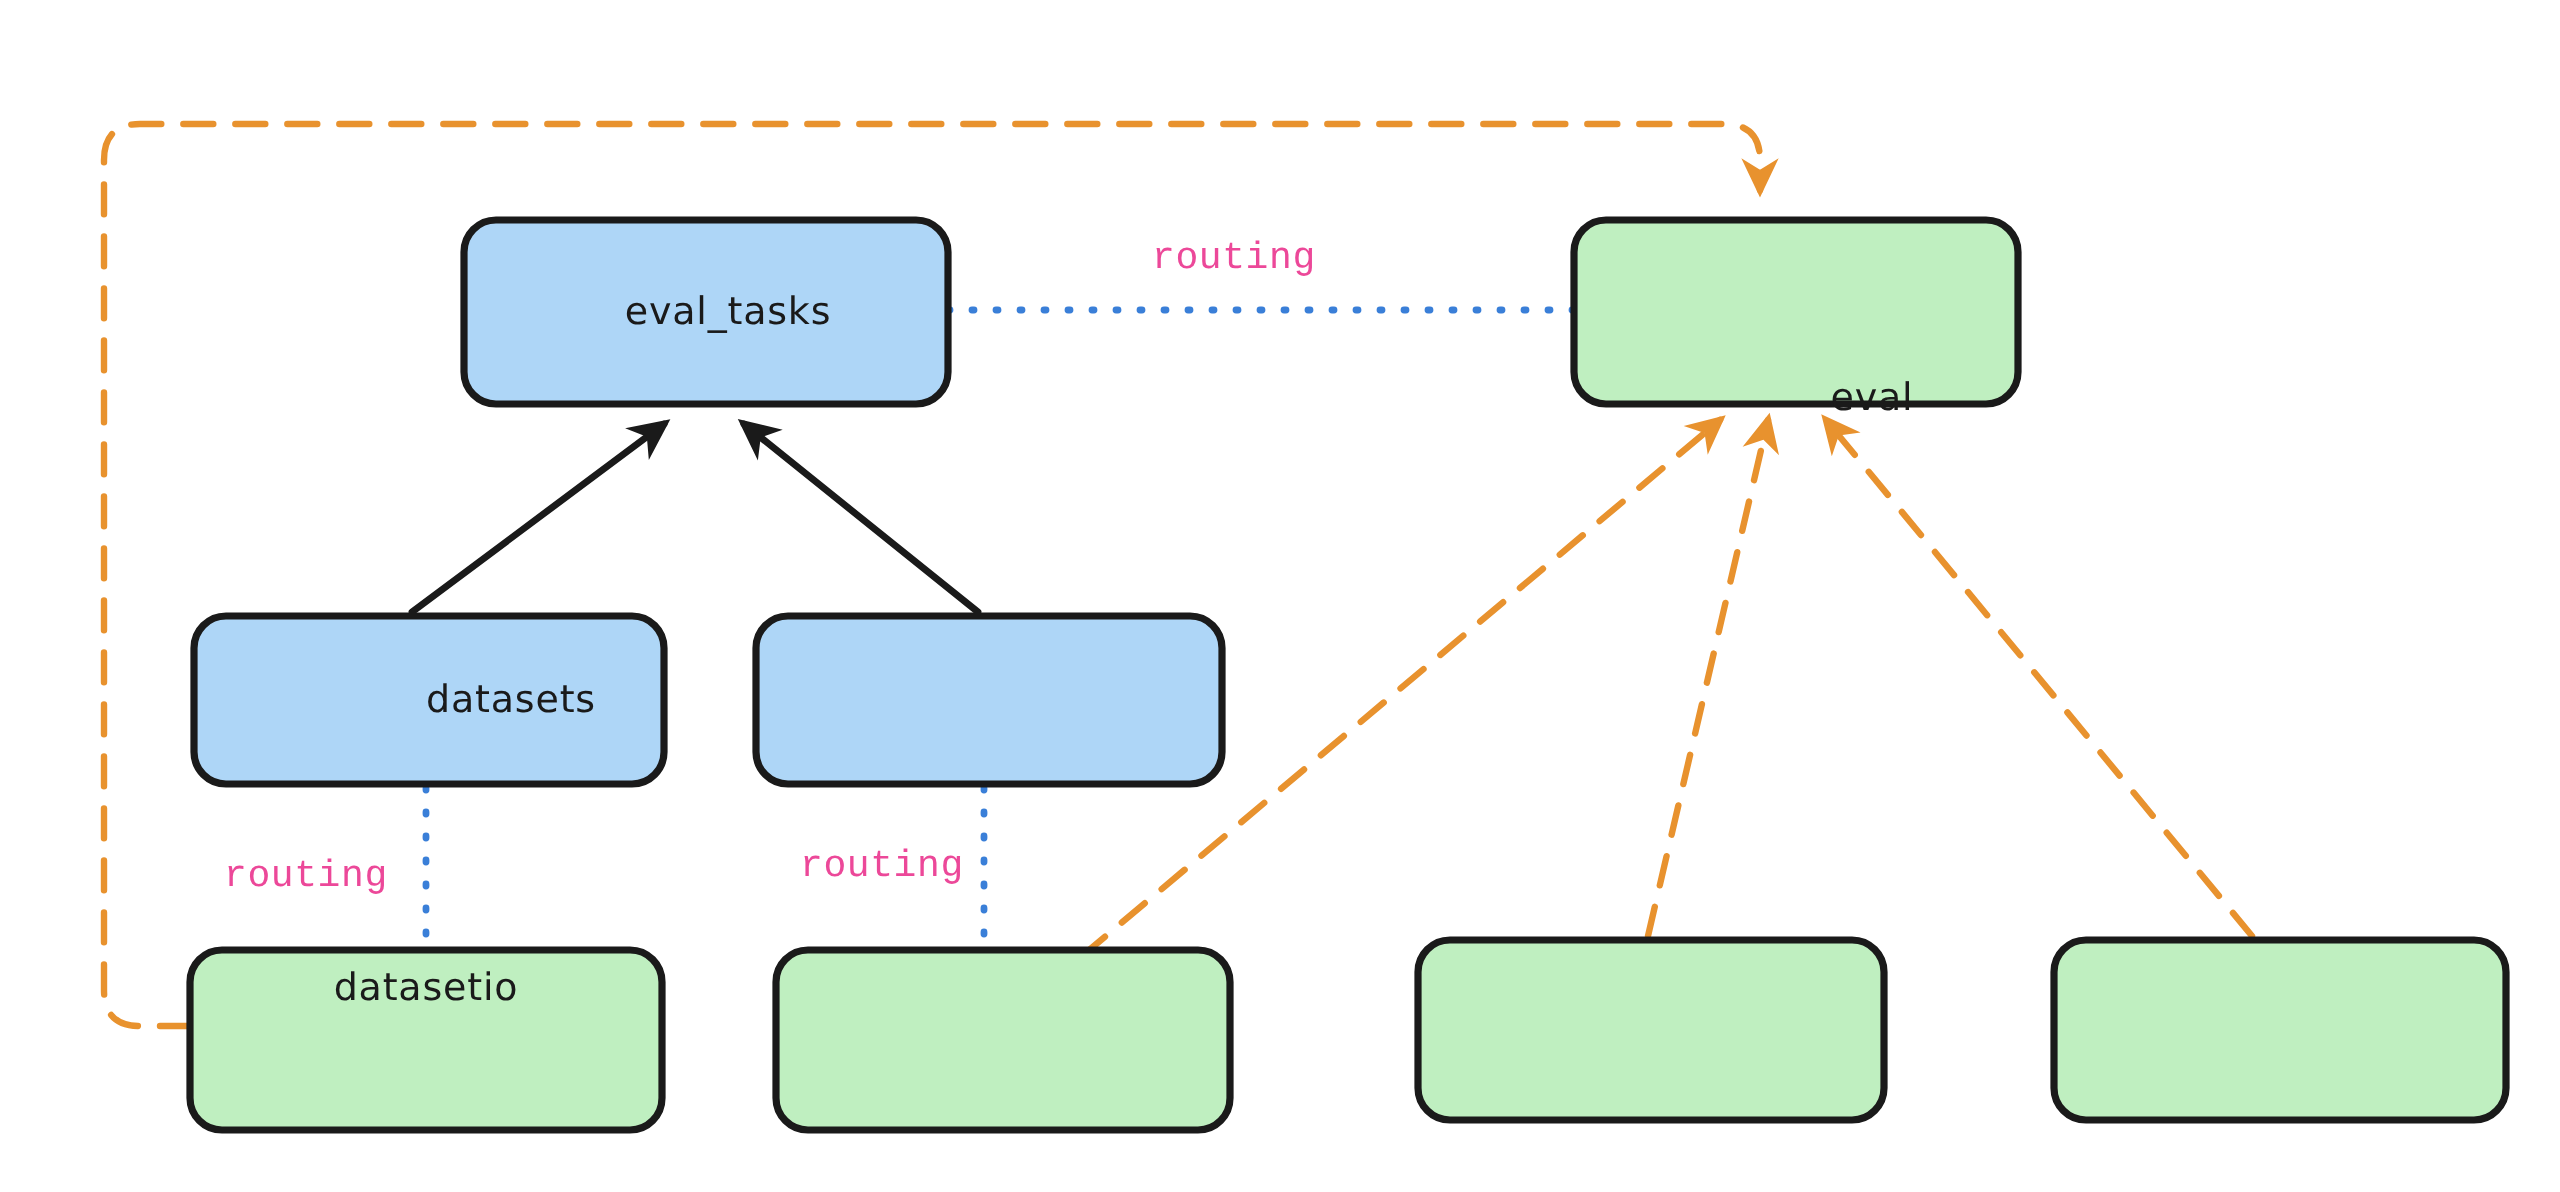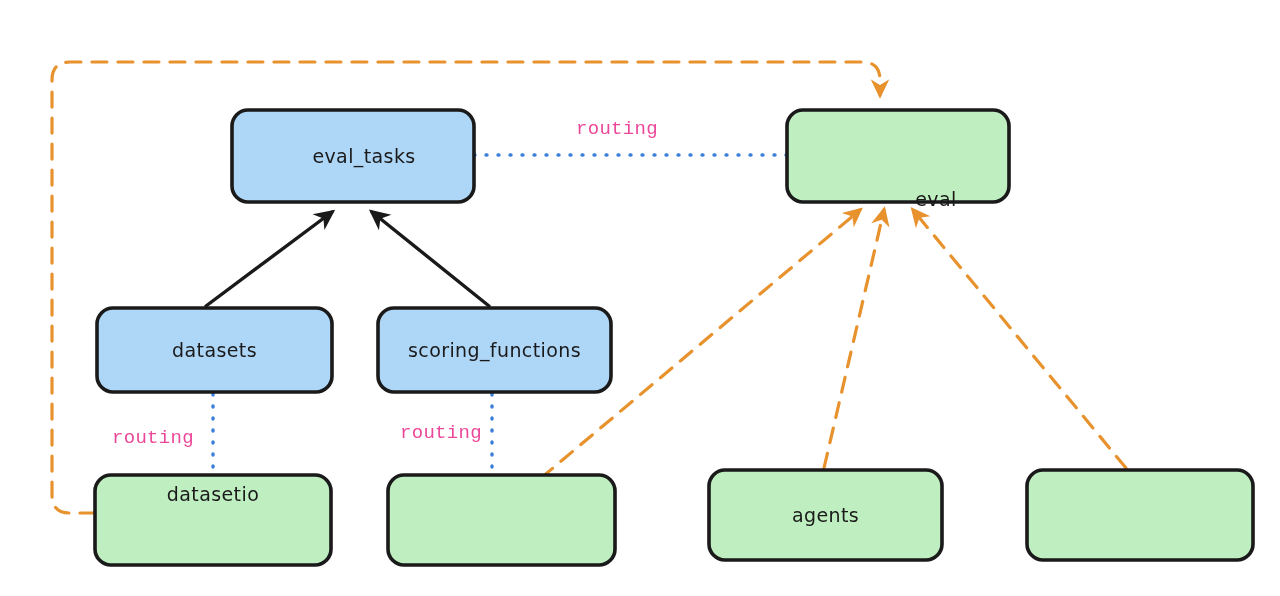--- a/index.html
+++ b/index.html
@@ -132,28 +132,26 @@
 
     <g>
       <rect x="1027" y="470" width="226" height="90" rx="16" ry="16" fill="#BFEFC0" stroke="#1a1a1a" stroke-width="3.6"></rect>
     </g>
   </svg>
 
   <div class="node-label" style="left:232px; top:110px; width:242px; height:92px;padding-left:11px;">eval_tasks</div>
 
   <div class="node-label" style="left:815px; top:110px; width:242px; height:92px;margin-top:43px;">eval</div>
 
-  <div class="node-label" style="left:97px; top:308px; width:235px; height:84px;">datasets</div>
+  <div class="node-label" style="left:97px; top:308px; width:235px; height:84px;padding-left:41px;">datasets</div>
 
-  <div class="node-label" style="left:378px; top:308px; width:233px; height:84px;">scoring_functions</div>
 
   <div class="node-label" style="left:95px; top:447px; width:236px; height:93px;">datasetio</div>
 
 
-  <div class="node-label" style="left:709px; top:470px; width:233px; height:90px;">agents</div>
 
 
   <div class="edge-label" style="left:576px; top:118px;">routing</div>
 
   <div class="edge-label" style="left:112px; top:427px;">routing</div>
 
   <div class="edge-label" style="left:400px; top:422px;">routing</div>
 
   <div class="node-hit" style="left:232px; top:110px; width:242px; height:92px;"></div>
   <div class="node-hit" style="left:787px; top:110px; width:222px; height:92px;"></div>

